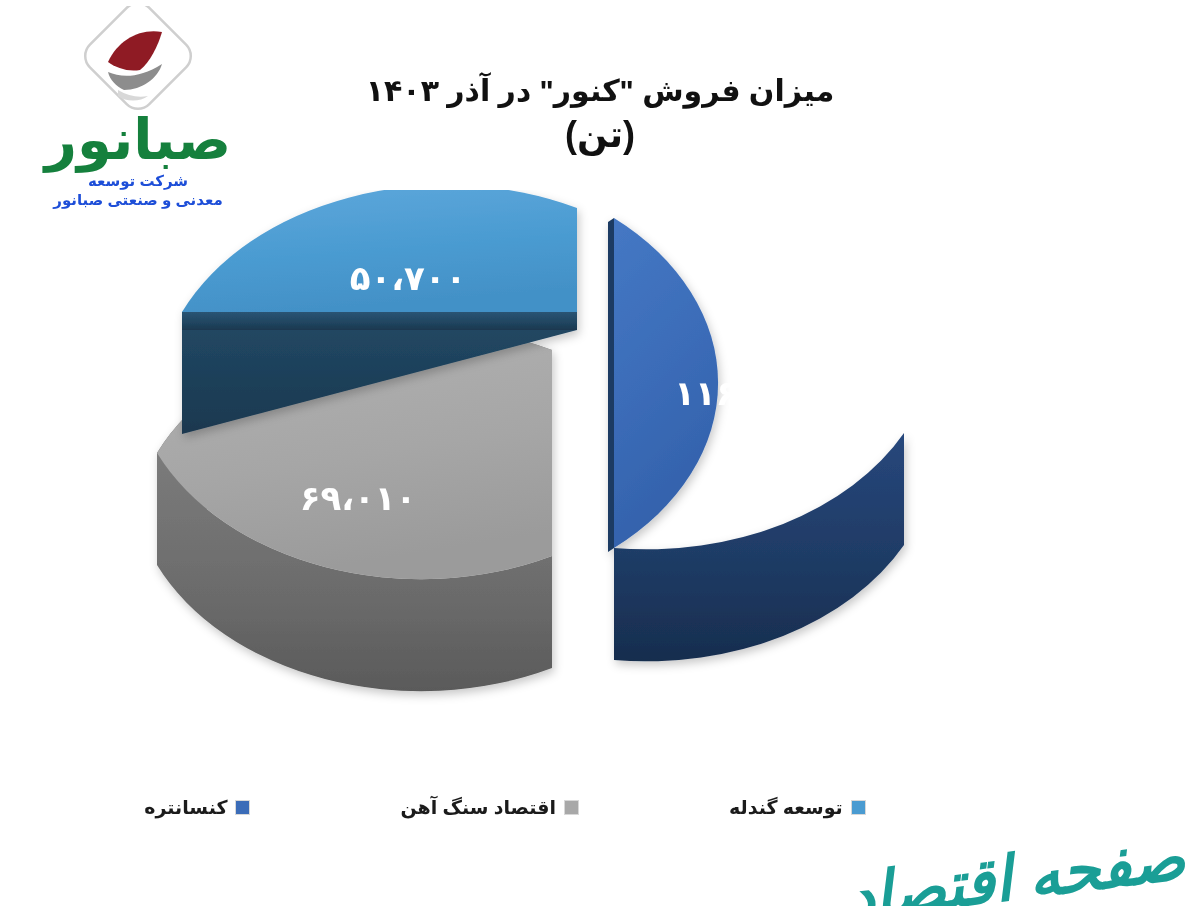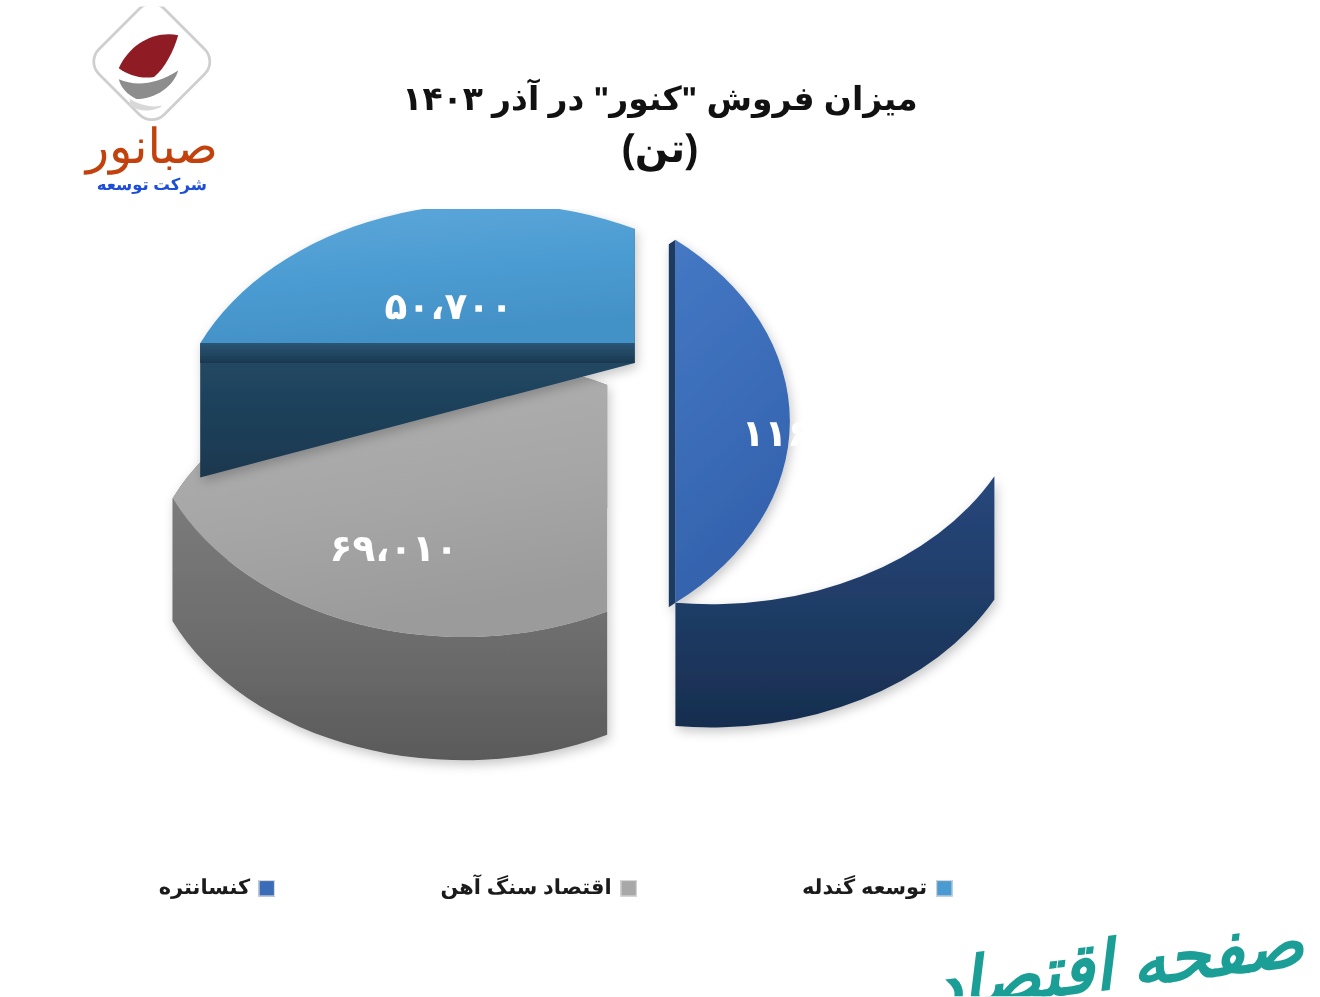--- a/index.html
+++ b/index.html
@@ -30,23 +30,23 @@
   }
   #logo-emblem {
     width: 120px;
     height: 112px;
     margin: 0 auto;
     display: block;
   }
   #logo-wordmark {
     display: block;
     margin-top: -6px;
-    font-size: 44px;
-    font-weight: normal;
-    color: #c2410c;
+    font-size: 56px;
+    font-weight: bold;
+    color: #15803d;
     letter-spacing: 1px;
     line-height: 1;
     direction: rtl;
   }
   .logo-sub {
     display: block;
     color: #1d4ed8;
     font-size: 15px;
     font-weight: bold;
     line-height: 1.25;
@@ -165,20 +165,21 @@
     <svg id="logo-emblem" viewBox="0 0 120 112">
       <g>
         <rect x="18" y="8" width="84" height="84" rx="16" ry="16" transform="rotate(45 60 50)" fill="#ffffff" stroke="#cfcfcf" stroke-width="2.5"></rect>
         <path d="M30 56 C 40 34, 62 22, 84 26 C 80 40, 72 56, 62 64 C 50 66, 38 62, 30 56 Z" fill="#8f1b24"></path>
         <path d="M30 66 C 44 72, 62 72, 84 58 C 80 72, 64 84, 46 84 C 38 80, 32 74, 30 66 Z" fill="#8d8d8d"></path>
         <path d="M40 84 C 50 90, 60 92, 70 90 C 62 96, 48 96, 40 90 Z" fill="#d8d8d8"></path>
       </g>
     </svg>
     <span id="logo-wordmark">صبانور</span>
     <span class="logo-sub" id="logo-sub1">شرکت توسعه</span>
+    <span class="logo-sub" id="logo-sub2">معدنی و صنعتی صبانور</span>
   </div>
 
   <div id="chart-title">
     <span id="title-line-1">میزان فروش "کنور" در آذر ۱۴۰۳</span>
     <span id="title-line-2">(تن)</span>
   </div>
 
   <div id="pie-area">
     <svg id="pie-svg" viewBox="0 0 940 560">
 

